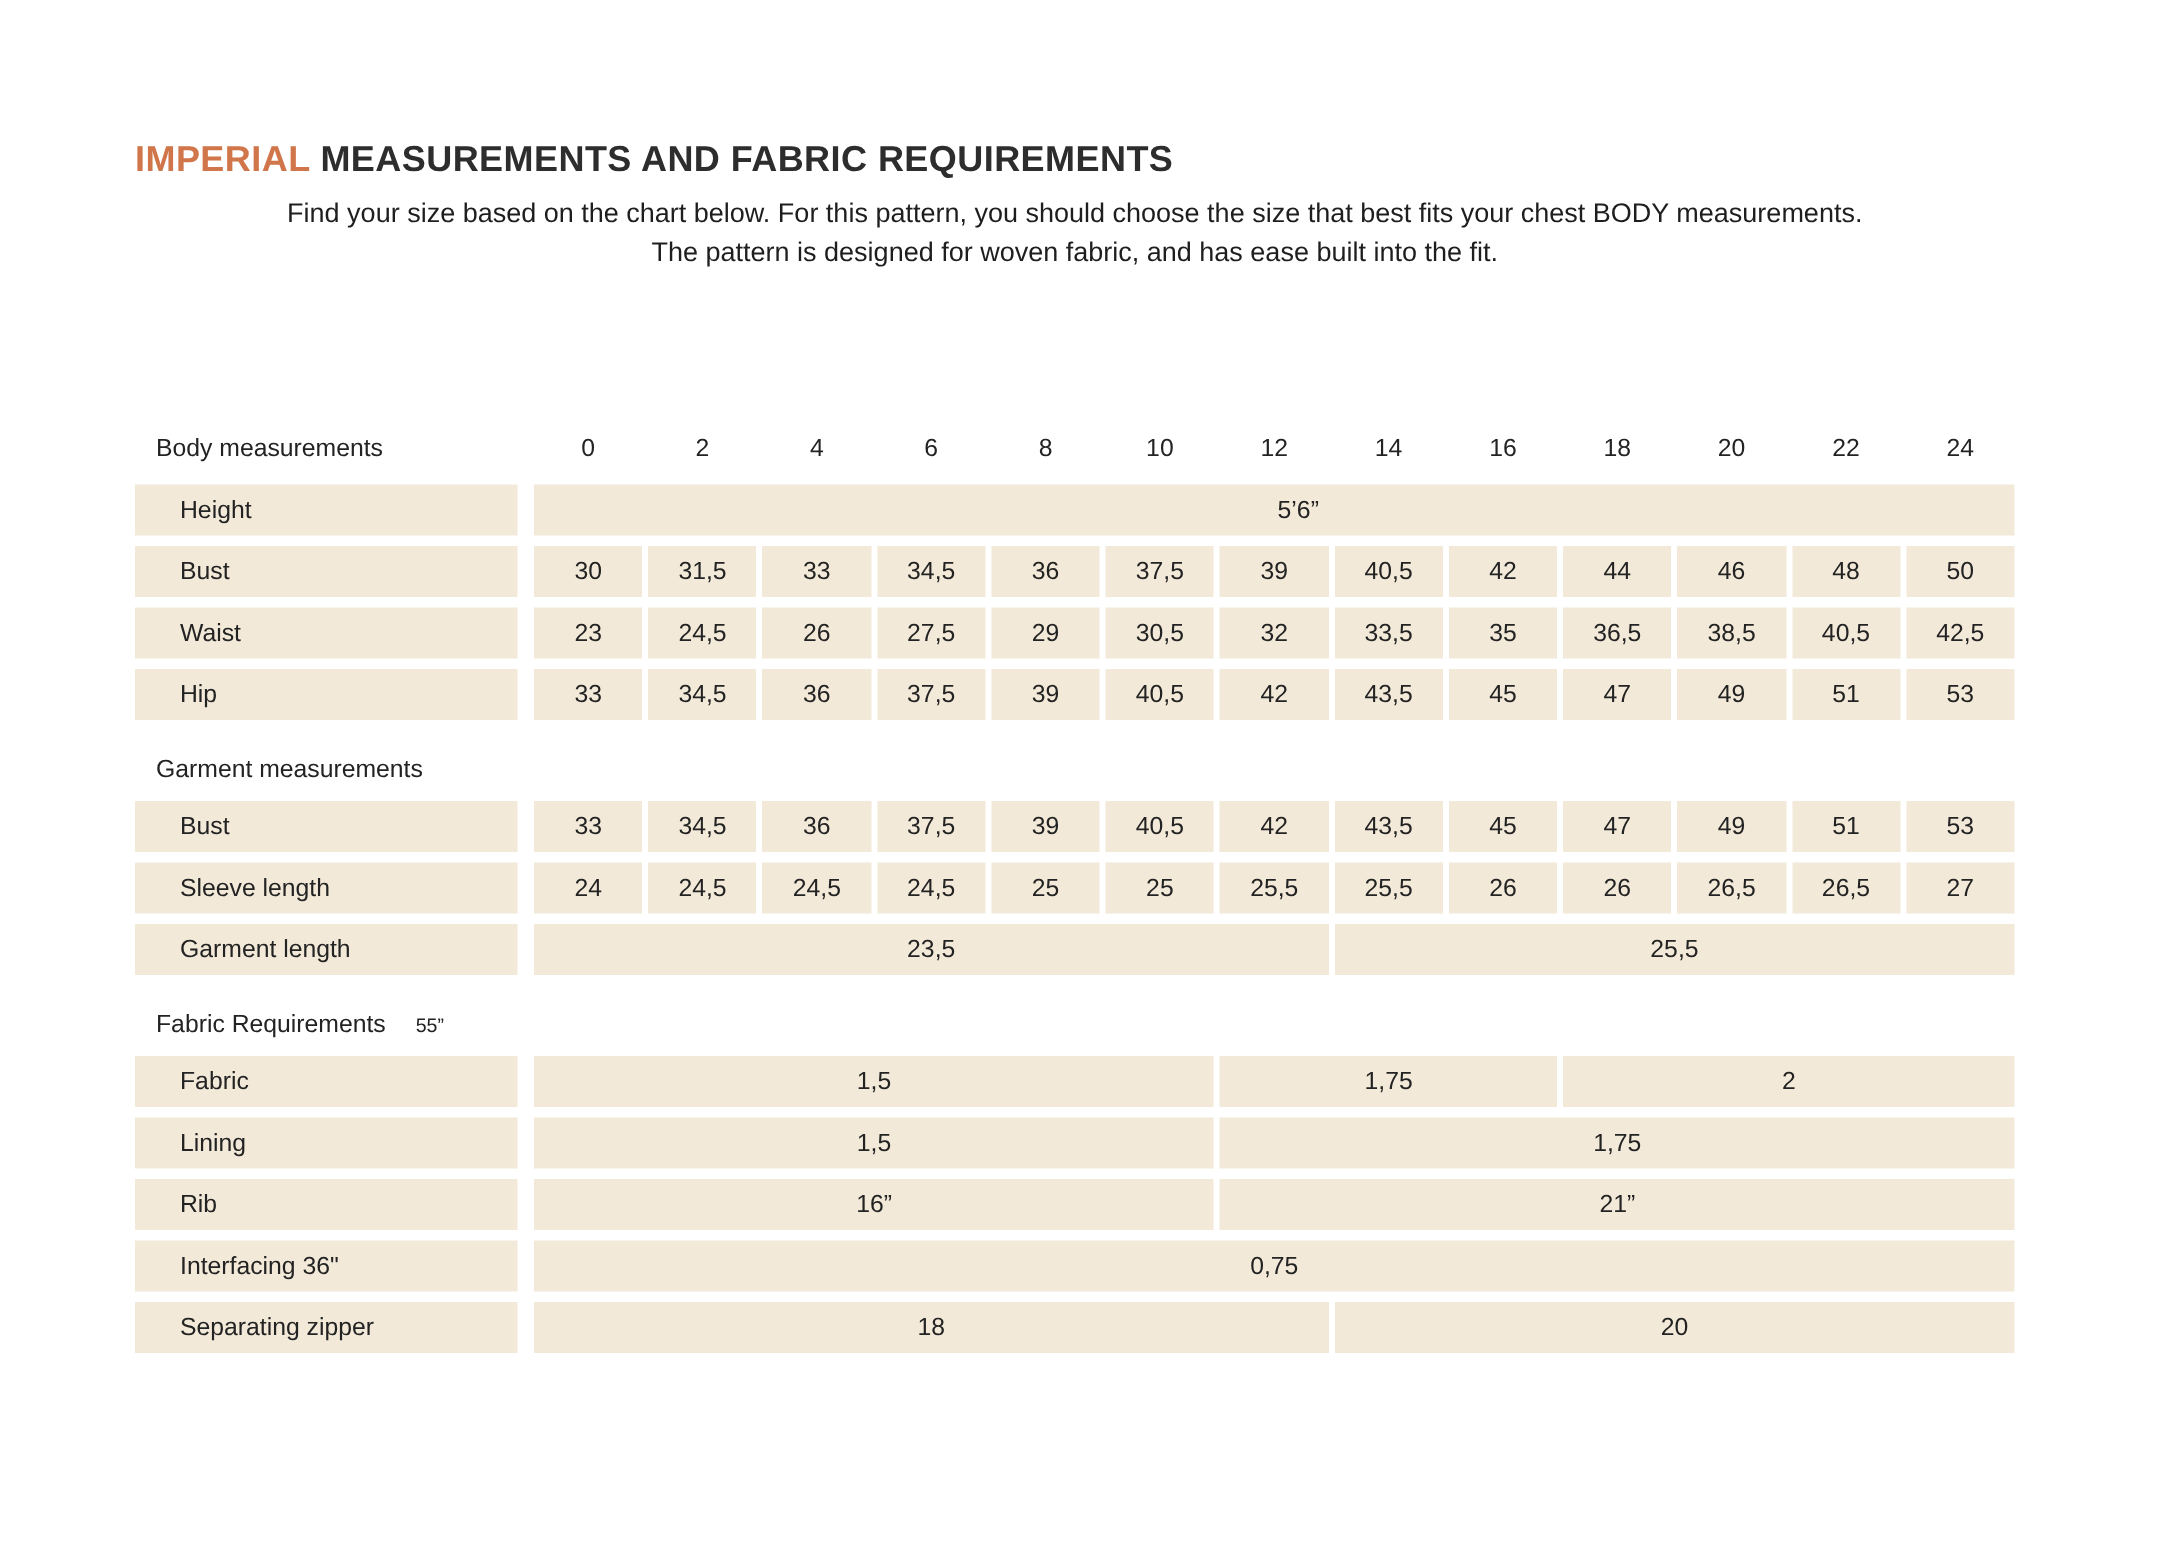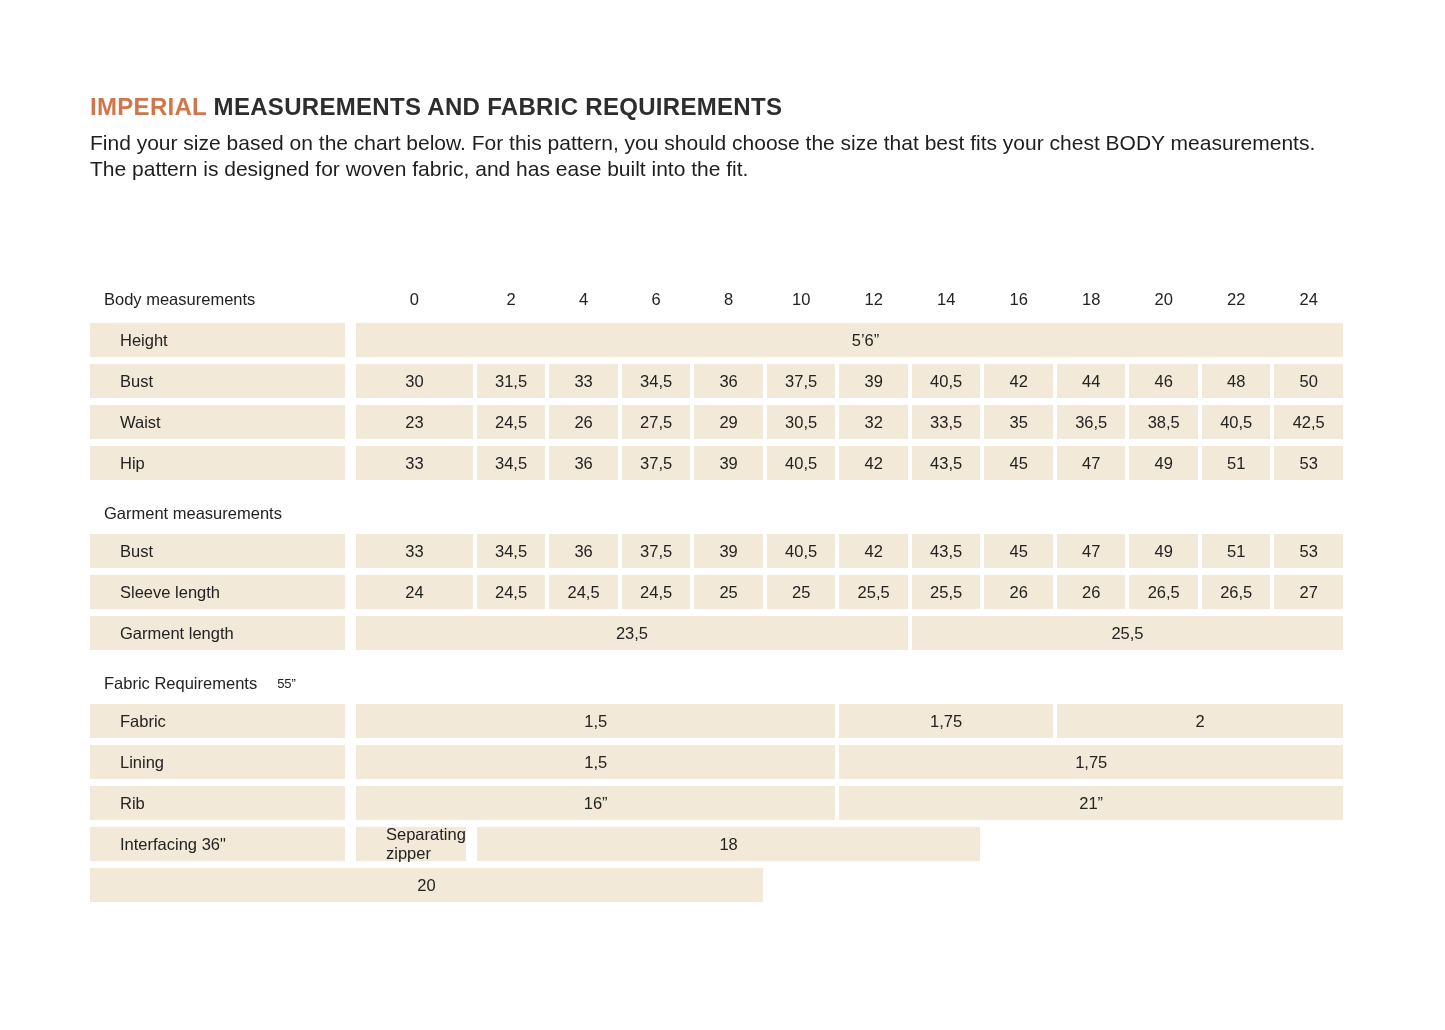--- a/index.html
+++ b/index.html
@@ -31,23 +31,24 @@
   h1.doc-title {
     margin: 0 0 9px 0;
     font-size: 24px;
     font-weight: 700;
     letter-spacing: 0.3px;
     color: #2d2d2d;
   }
   .title-accent { color: var(--accent); }
   .intro {
     margin: 0;
-    font-size: 21px;
+    font-size: 18px;
     line-height: 25.5px;
     color: #1e1e1e;
+    text-align: center;
   }
   .size-table {
     margin-top: 101px;
     display: grid;
     grid-template-columns: 262px repeat(13, 1fr);
     column-gap: 4px;
     row-gap: 7px;
     font-size: 16.5px;
   }
   .corner-label {
@@ -214,20 +215,21 @@
         <div class="value-cell" style="grid-column: span 6;">1,5</div>
         <div class="value-cell" style="grid-column: span 3;">1,75</div>
         <div class="value-cell" style="grid-column: span 4;">2</div>
         <div class="row-label">Lining</div>
         <div class="value-cell" style="grid-column: span 6;">1,5</div>
         <div class="value-cell" style="grid-column: span 7;">1,75</div>
         <div class="row-label">Rib</div>
         <div class="value-cell" style="grid-column: span 6;">16”</div>
         <div class="value-cell" style="grid-column: span 7;">21”</div>
         <div class="row-label">Interfacing 36"</div>
+        <div class="value-cell" style="grid-column: span 13;">0,75</div>
         <div class="row-label">Separating zipper</div>
         <div class="value-cell" style="grid-column: span 7;">18</div>
         <div class="value-cell" style="grid-column: span 6;">20</div>
       </div>
 
   </div>
 
   <div class="page-number">3</div>
 </div>
 

